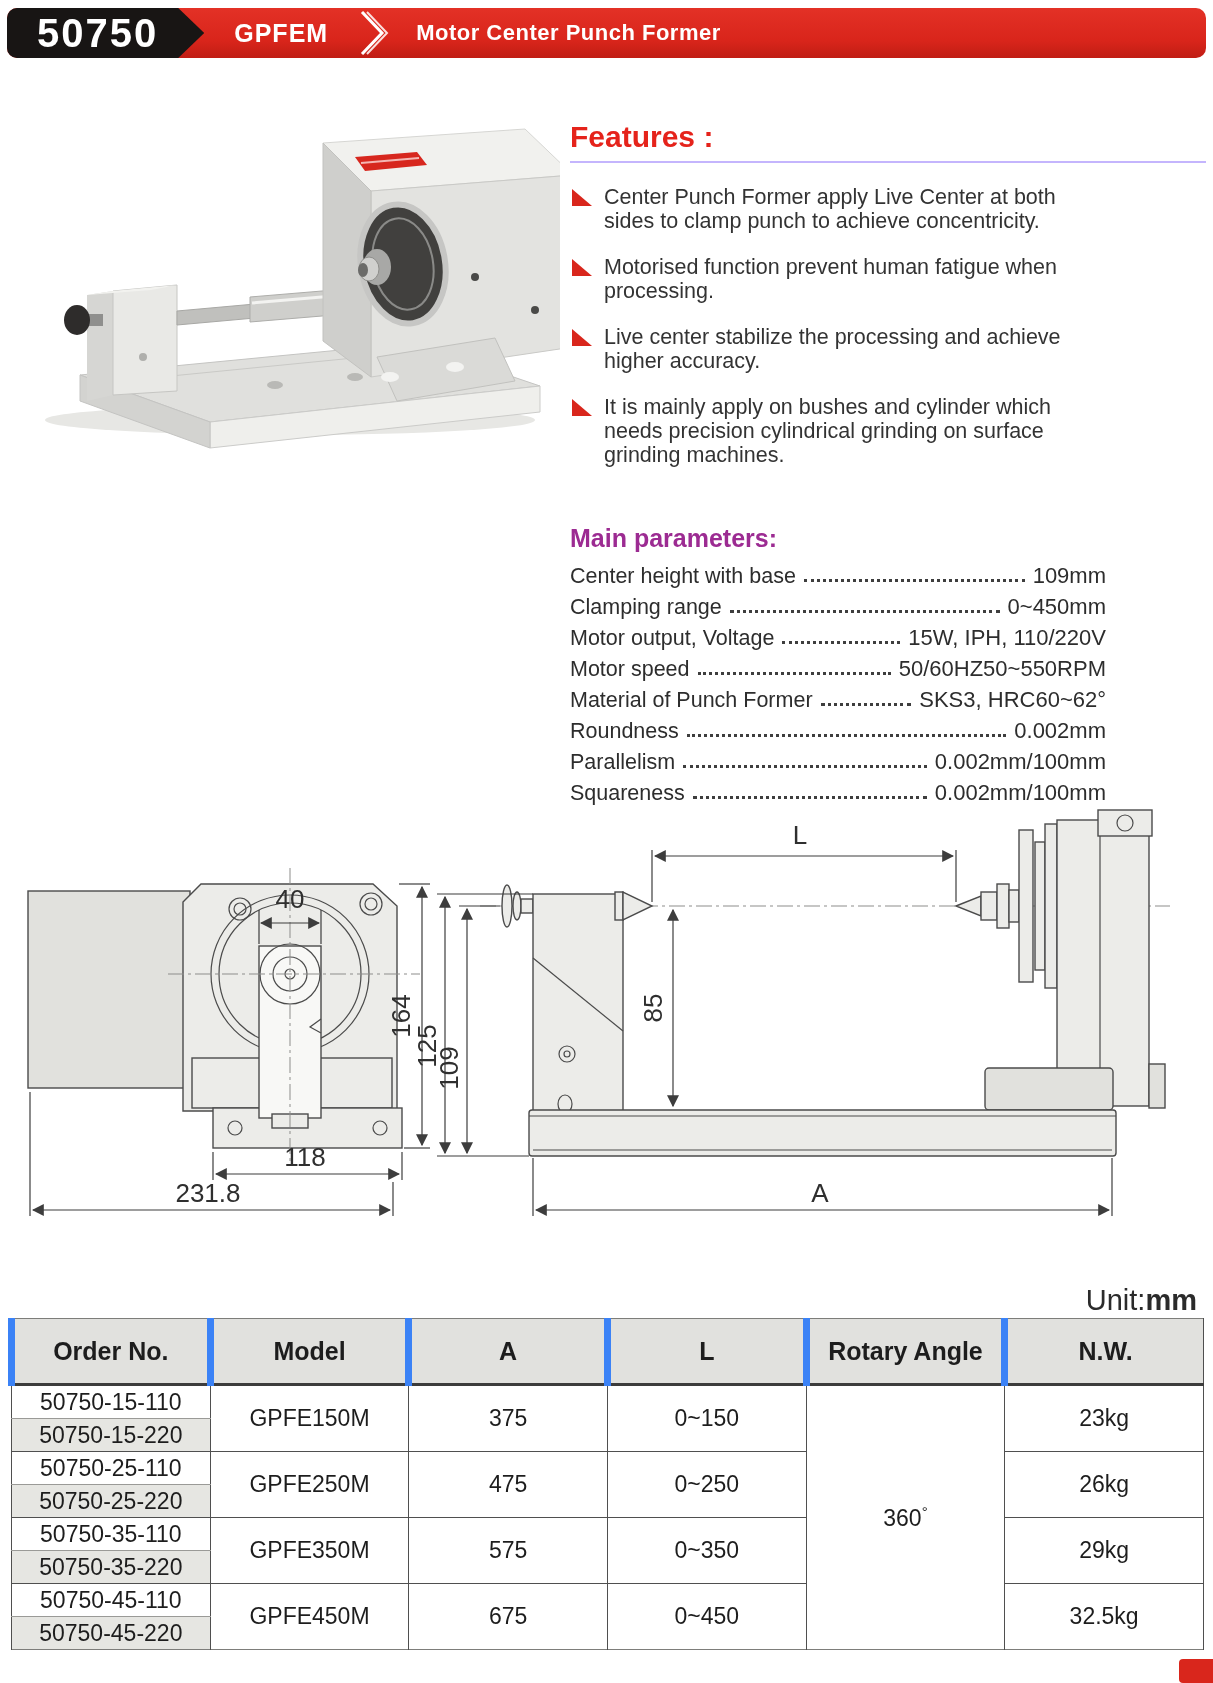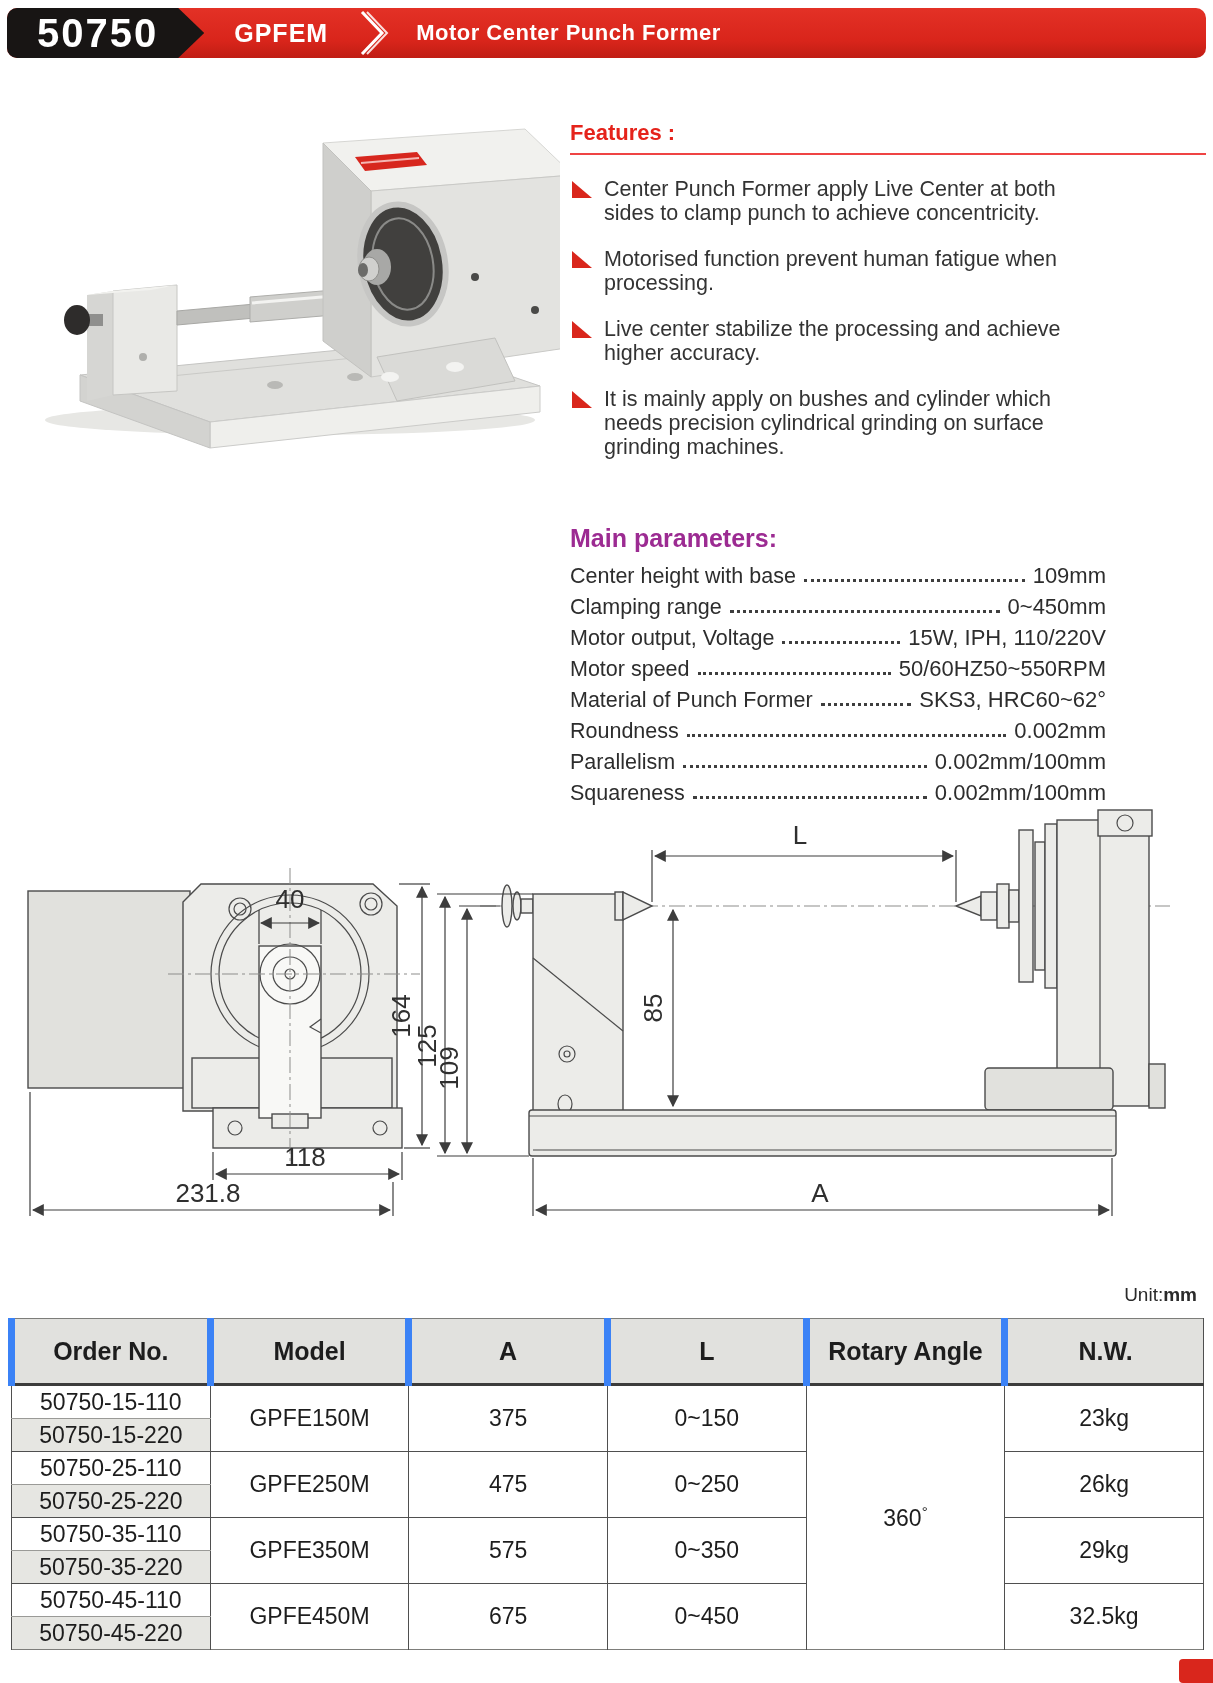--- a/index.html
+++ b/index.html
@@ -13,22 +13,22 @@
   .code-box{height:100%;background:#181514;color:#fff;display:flex;align-items:center;
             padding:0 46px 0 30px;font-size:40px;font-weight:bold;letter-spacing:2px;
             border-radius:10px 0 0 10px;
             clip-path:polygon(0 0,calc(100% - 26px) 0,100% 50%,calc(100% - 26px) 100%,0 100%);}
   .series{color:#fff;font-weight:bold;font-size:25px;margin-left:30px;letter-spacing:1px;}
   .chev{margin-left:28px;display:block;}
   .banner-title{color:#fff;font-weight:bold;font-size:22px;margin-left:20px;letter-spacing:.5px;}
 
   
   .features{position:absolute;left:570px;top:120px;width:636px;}
-  .features-title{color:#E5231B;font-size:22px;font-weight:bold;padding-bottom:7px;
-                  border-bottom:2px solid #ef4444;}
+  .features-title{color:#E5231B;font-size:30px;font-weight:bold;padding-bottom:7px;
+                  border-bottom:2px solid #c4b5fd;}
   .feat-item{display:flex;margin-top:22px;width:515px;font-size:21.5px;line-height:24px;color:#333;}
   .bullet{width:20px;height:17px;background:#D9261C;flex:none;margin:4px 12px 0 2px;
           clip-path:polygon(0 0,100% 100%,0 100%);}
 
   
   .params{position:absolute;left:570px;top:524px;width:536px;}
   .params-title{color:#9C2B92;font-size:25px;font-weight:bold;height:34px;}
   .param-row{display:flex;align-items:flex-end;height:31px;font-size:21.5px;color:#2d2d2d;}
   .param-label{white-space:nowrap;}
   .leader{flex:1;border-bottom:3px dotted #3e3e3e;margin:0 8px;position:relative;top:-7px;min-width:24px;}
@@ -41,21 +41,21 @@
   .partw{fill:#F8F8F6;stroke:#4b4b4b;stroke-width:1.4;}
   .ln{stroke:#4b4b4b;stroke-width:1.2;fill:none;}
   .ctr{stroke:#8d8d8b;stroke-width:1;fill:none;stroke-dasharray:16 4 3 4;}
   .dim{stroke:#3d3d3d;stroke-width:1.2;fill:none;}
   .dimtxt{font-family:"Liberation Sans",sans-serif;font-size:26px;fill:#2f2f2f;}
 
   
   .photo{position:absolute;left:25px;top:95px;width:535px;height:355px;}
 
   
-  .unit-note{position:absolute;top:1284px;right:16px;font-size:19px;color:#2b2b2b;}
+  .unit-note{position:absolute;top:1284px;right:16px;font-size:29px;color:#2b2b2b;}
   .unit-note b{font-weight:bold;}
   .spec-table{position:absolute;left:8px;top:1318px;width:1196px;border-collapse:collapse;
               table-layout:fixed;text-align:center;color:#1d1d1d;border:1px solid #7d7d7a;}
   .spec-table th{background:#E1E1DE;font-size:25px;font-weight:bold;height:62px;
                  border-left:7px solid #3b82f6;border-right:1px solid #4f4f4f;
                  border-bottom:3px solid #3c3c3c;}
   .spec-table td{height:32px;padding:0;font-size:23px;
                  border-left:1px solid #4f4f4f;border-right:1px solid #4f4f4f;}
   .ord{font-weight:normal;}
   .ord-a{background:#ffffff;border-bottom:1px solid #9a9a97;}

